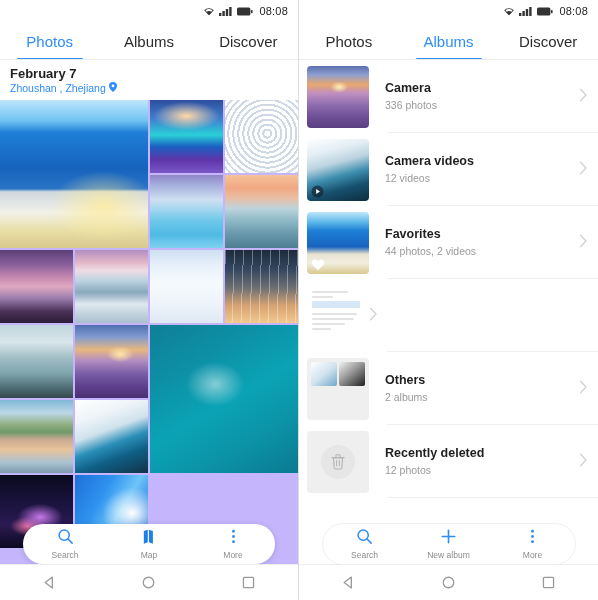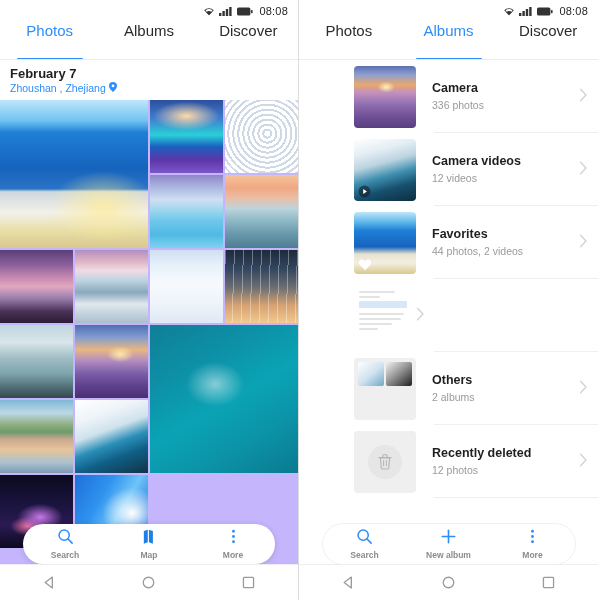--- a/index.html
+++ b/index.html
@@ -37,21 +37,21 @@
   .tabs {
     height: 38px; flex: 0 0 38px;
     display: flex; align-items: center;
     background: #ffffff;
     position: relative;
   }
   .tab {
     flex: 1; text-align: center;
     font-size: 15px; color: #2b2b2b;
     position: relative; height: 100%;
-    display: flex; justify-content: center;
+    display: flex; align-items: center; justify-content: center;
     cursor: pointer;
   }
   .tab.active { color: #2e8dfa; }
   .tab.active::after {
     content: ""; position: absolute;
     bottom: 0; left: 50%; transform: translateX(-50%);
     width: 66px; height: 2.5px; background: #2e8dfa; border-radius: 2px;
   }
   .tabs::after {
     content: ""; position: absolute; left: 0; right: 0; bottom: 0;
@@ -93,36 +93,35 @@
     border-radius: 22px;
     display: flex; align-items: center;
     box-shadow: 0 1px 6px rgba(0,0,0,.13);
   }
   .pill.flat { box-shadow: 0 0 0 1px #f0f0f0; }
   .pill-item {
     flex: 1; height: 100%;
     display: flex; flex-direction: column;
     align-items: center; justify-content: center; gap: 1px;
     cursor: pointer;
-    font-weight: bold;
   }
   .pill-label { font-size: 8.5px; color: #8c8c8c; line-height: 10px; }
 
   
   .navbar {
     height: 36px; flex: 0 0 36px;
     background: #ffffff;
     display: flex; align-items: center; justify-content: space-around;
     border-top: 1px solid #ededed;
     position: absolute; left: 0; right: 0; bottom: 0;
   }
   .nav-btn { width: 40px; height: 36px; display: flex; align-items: center; justify-content: center; cursor: pointer; }
 
   
-  .albumlist { flex: 1 1 auto; overflow: hidden; background: #fff; padding-left: 47px; }
+  .albumlist { flex: 1 1 auto; overflow: hidden; background: #fff; }
   .album-row {
     height: 73px;
     display: flex; align-items: center;
     padding: 0 10px 0 8px;
     position: relative;
     cursor: pointer;
   }
   .album-row::after {
     content: ""; position: absolute;
     left: 88px; right: 0; bottom: 0; height: 1px; background: #efefef;

